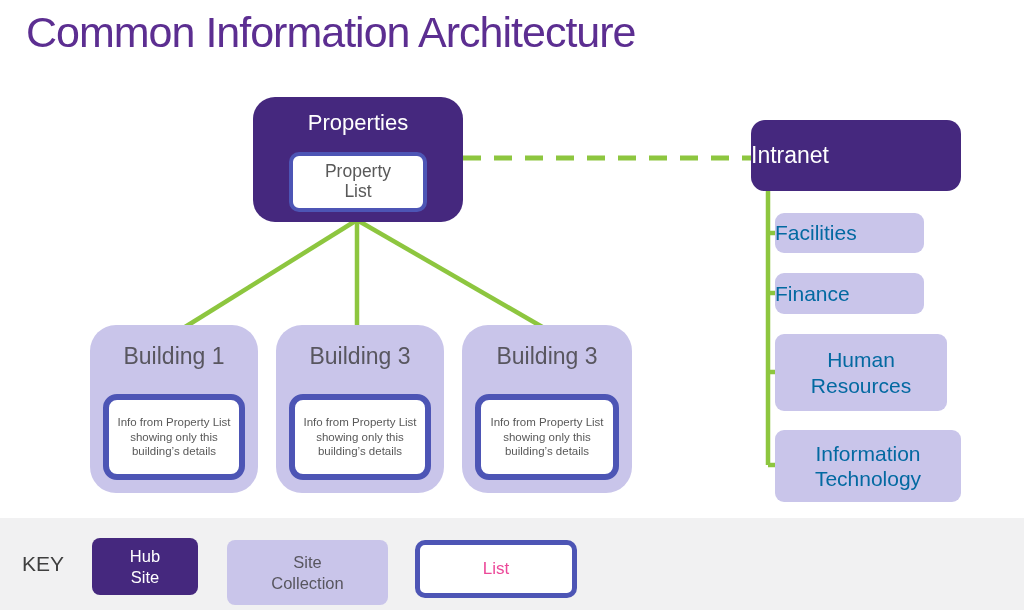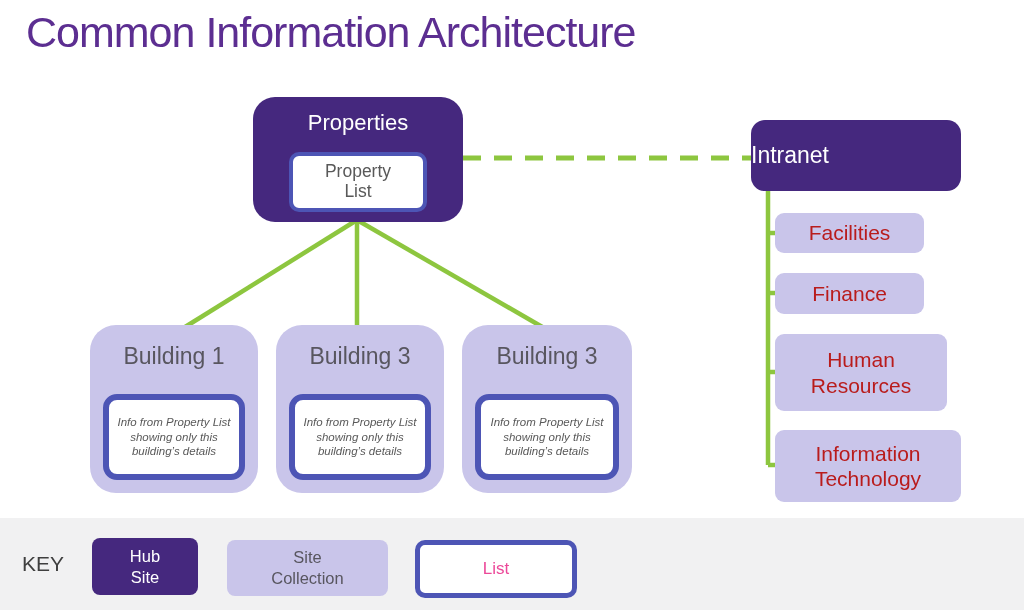--- a/index.html
+++ b/index.html
@@ -106,28 +106,28 @@
   .building .building-list {
     position: absolute;
     left: 13px; right: 13px;
     top: 69px; bottom: 13px;
     border-width: 6px;
     border-radius: 14px;
     font-size: 11.5px;
     line-height: 1.3;
     padding: 0 4px;
   }
-  .building .building-list span { display: block; max-width: 10em; margin: 2px auto; font-style: italic; }
+  .building .building-list span { display: block; max-width: 10em; margin: 2px auto; }
 
   
   .dept {
     background: #c9c5ea;
     border-radius: 9px;
-    color: #b91c1c;
-    display: flex; align-items: center; justify-content: center;
+    color: #0369a1;
+    display: flex; align-items: center; 
     text-align: center;
     font-size: 21px;
     line-height: 1.2;
   }
   .dept-facilities { left: 775px; top: 213px; width: 149px; height: 40px; }
   .dept-finance    { left: 775px; top: 273px; width: 149px; height: 41px; }
   .dept-hr         { left: 775px; top: 334px; width: 172px; height: 77px; }
   .dept-it         { left: 775px; top: 430px; width: 186px; height: 72px; }
   .dept-hr span { display: block; max-width: 7.2em; margin: 0 auto; }
   .dept-it span { display: block; max-width: 8.2em; margin: 0 auto; }
@@ -158,21 +158,21 @@
     width: 106px; height: 57px;
     background: #45287e;
     border-radius: 8px;
     color: #ffffff;
     font-size: 16.5px;
     text-align: center;
   }
   .key-hub span { display: block; max-width: 3em; margin: 0 auto; }
   .key-sc {
     left: 227px; top: 22px;
-    width: 161px; height: 56px;
+    width: 161px; height: 65px;
     background: #c9c5ea;
     border-radius: 8px;
     color: #58565f;
     font-size: 16.5px;
   }
   .key-sc span { display: block; max-width: 6em; margin: 0 auto; }
   .key-list {
     left: 415px; top: 22px;
     width: 162px; height: 58px;
     background: #ffffff;

